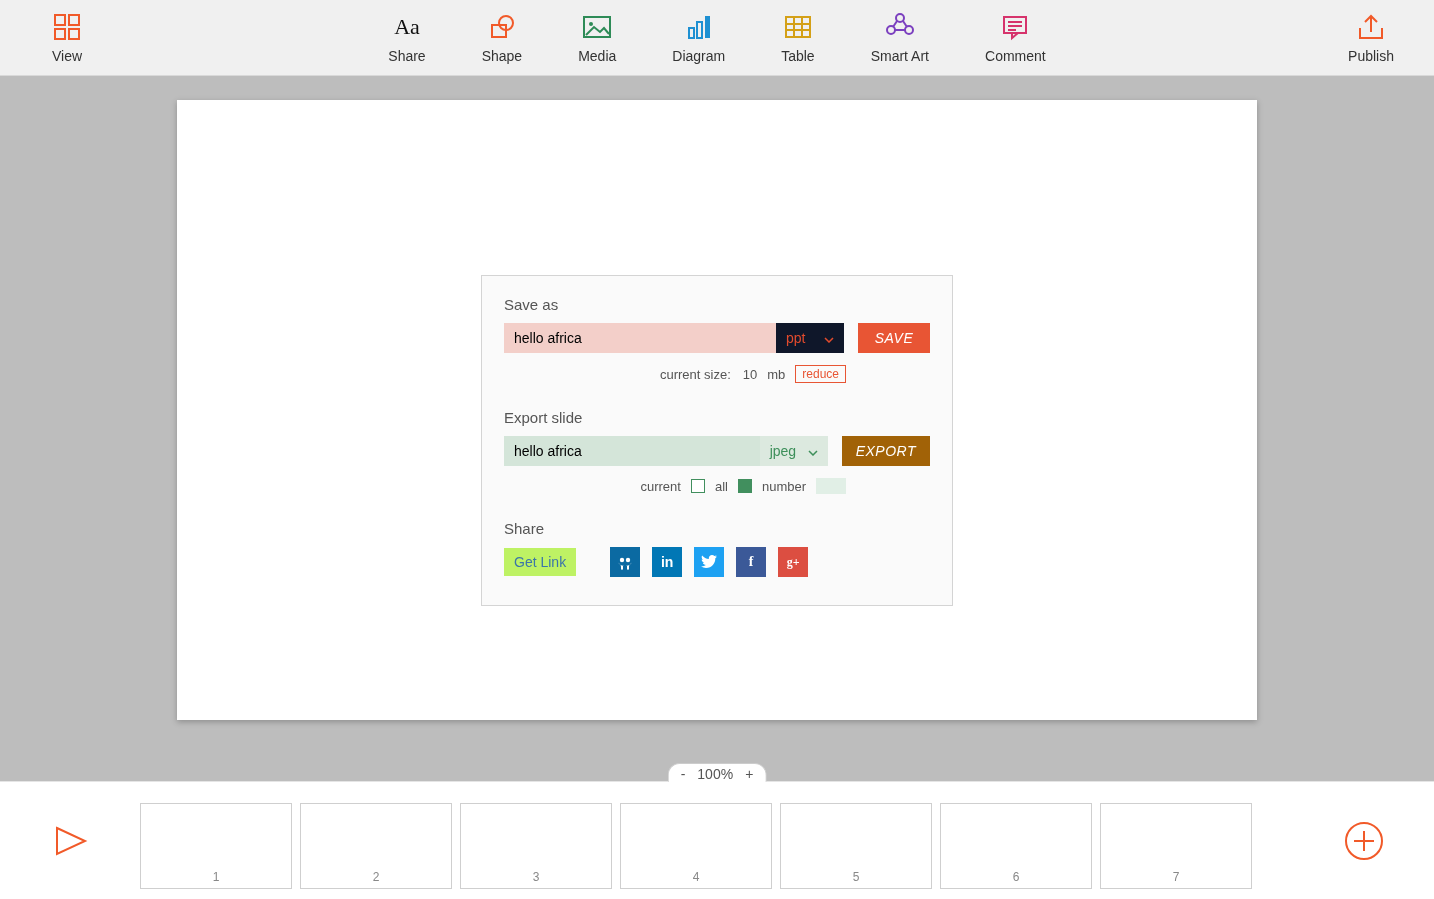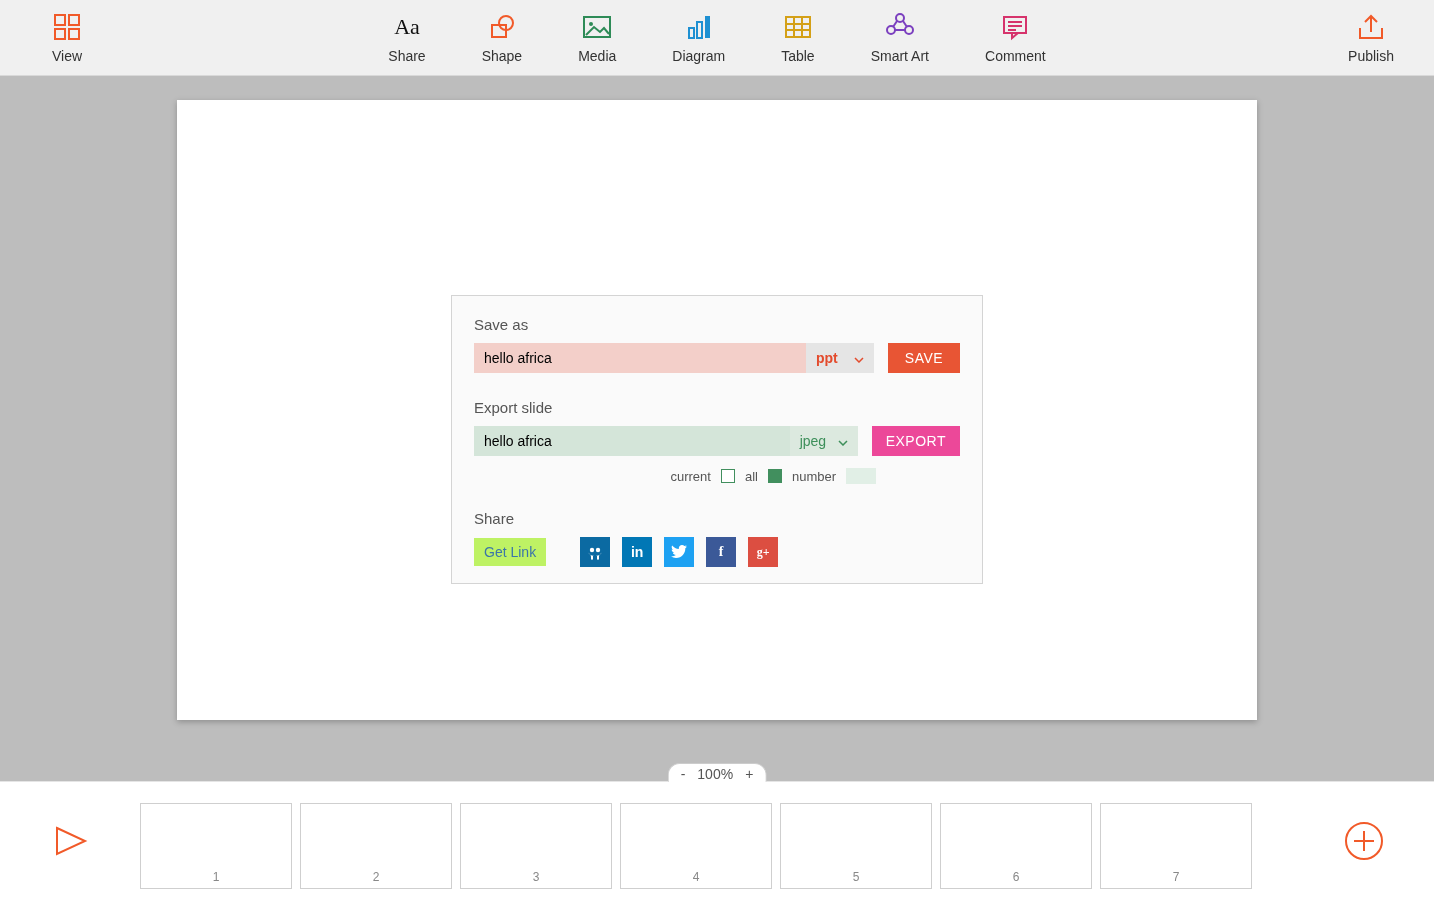--- a/index.html
+++ b/index.html
@@ -55,27 +55,26 @@
     height: 620px;
     margin-top: 24px;
     box-shadow: 0 2px 6px rgba(0,0,0,.25);
     position: relative;
   }
 
   
   .publish-dialog {
     position: absolute;
     top: 175px;
-    width: 532px;
+    width: 472px;
     left: 50%;
     transform: translateX(-50%);
     background: #fafafa;
     border: 1px solid #d4d4d4;
-    padding: 20px 22px 16px 22px;
-    margin-top: 20px;
+    padding: 20px 22px 28px 22px;
   }
   .section-title { color: #555; font-size: 15px; margin-bottom: 10px; }
   .row {
     display: flex;
     align-items: stretch;
     height: 30px;
   }
   .row .name-input {
     flex: 1;
     border: none;
@@ -87,36 +86,37 @@
   .saveas .fmt-select,
   .export .fmt-select {
     width: 68px;
     display: flex;
     align-items: center;
     justify-content: space-between;
     padding: 0 10px 0 10px;
     font-size: 14px;
     cursor: pointer;
   }
-  .saveas .fmt-select { background: #e5e5e5; color: #e34b2d; font-weight: bold; }
+  .saveas .fmt-select { background: #0f172a; color: #e34b2d; }
   .export  .name-input { background: #d4e5d9; }
   .export  .fmt-select { background: #dce9df; color: #3d8f5a; }
   .chev { margin-left: 6px; }
   .big-btn {
     margin-left: 14px;
     min-width: 72px;
     padding: 0 14px;
     color: #fff;
     font-size: 14px;
     letter-spacing: .5px;
     border: none;
     cursor: pointer;
+    font-style: italic;
   }
   .save-btn { background: #e85534; }
-  .export-btn { background: #ec4899; text-align: right; }
+  .export-btn { background: #a16207; text-align: right; }
 
   .subline {
     margin-top: 12px;
     display: flex;
     align-items: center;
     justify-content: flex-end;
     gap: 10px;
     font-size: 13px;
     color: #555;
   }
@@ -354,20 +354,26 @@
           <input class="name-input" value="hello africa" style="">
           <div class="fmt-select">
             <span>ppt</span>
             <span class="chev">
               <svg width="10" height="6" viewBox="0 0 10 6">
                   <polyline points="1,1 5,5 9,1" fill="none" stroke="#e34b2d" stroke-width="1.5"></polyline>
                 </svg>
             </span>
           </div>
           <button class="big-btn save-btn">SAVE</button>
+        </div>
+        <div class="subline">
+          <span class="gaplabel">current size:</span>
+          <span>10</span>
+          <span>mb</span>
+          <span class="reduce-pill">reduce</span>
         </div>
       </div>
 
       <div class="block">
         <div class="section-title">Export slide</div>
         <div class="row export">
           <input class="name-input" value="hello africa" style="">
           <div class="fmt-select">
             <span>jpeg</span>
             <span class="chev">

